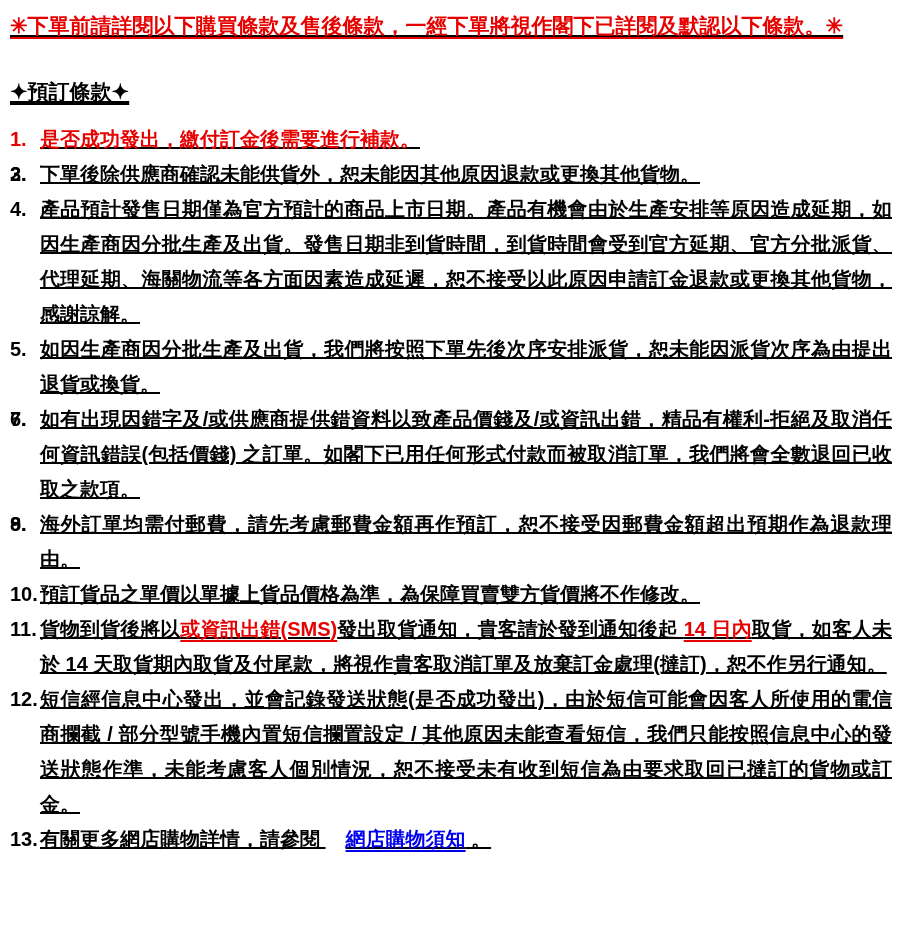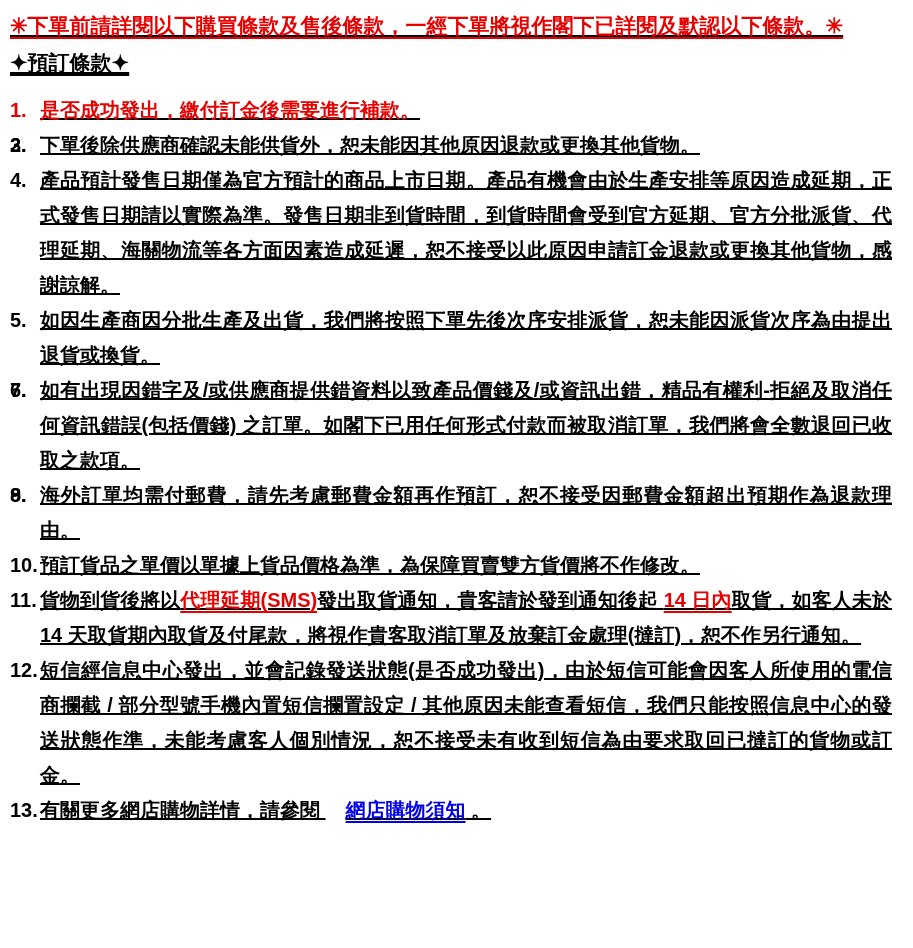--- a/index.html
+++ b/index.html
@@ -25,21 +25,21 @@
     font-size:21px;
     line-height:27px;
     color:var(--red);
     text-decoration:underline;
     text-decoration-color:var(--red);
     text-decoration-thickness:2px;
     text-underline-offset:4px;
     white-space:nowrap;
   }
   .section-title{
-    margin-top:10px;
+    margin-top:39px;
     font-size:21px;
     line-height:27px;
     color:var(--ink);
     text-decoration:underline;
     text-decoration-thickness:2px;
     text-underline-offset:4px;
   }
   .terms{
     margin-top:17px;
     font-size:20px;
@@ -94,21 +94,21 @@
     <span class="num">2.</span>
   </div>
 
   <div class="term-item">
     <span class="num">3.</span>
     <span class="txt"><span>下單後除供應商確認未能供貨外，恕未能因其他原因退款或更換其他貨物。</span></span>
   </div>
 
   <div class="term-item">
     <span class="num">4.</span>
-    <span class="txt"><span>產品預計發售日期僅為官方預計的商品上市日期。產品有機會由於生產安排等原因造成延期，正式發售日期請以實際為準。發售日期非到貨時間，到貨時間會受到官方延期、官方分批派貨、代理延期、海關物流等各方面因素造成延遲，恕不接受以此原因申請訂金退款或更換其他貨物，感謝諒解。</span></span>
+    <span class="txt"><span>產品預計發售日期僅為官方預計的商品上市日期。產品有機會由於生產安排等原因造成延期，如因生產商因分批生產及出貨。發售日期非到貨時間，到貨時間會受到官方延期、官方分批派貨、代理延期、海關物流等各方面因素造成延遲，恕不接受以此原因申請訂金退款或更換其他貨物，感謝諒解。</span></span>
   </div>
 
   <div class="term-item">
     <span class="num">5.</span>
     <span class="txt"><span>如因生產商因分批生產及出貨，我們將按照下單先後次序安排派貨，恕未能因派貨次序為由提出退貨或換貨。</span></span>
   </div>
 
   <div class="term-item">
     <span class="num">6.</span>
   </div>
@@ -127,21 +127,21 @@
     <span class="txt"><span>海外訂單均需付郵費，請先考慮郵費金額再作預訂，恕不接受因郵費金額超出預期作為退款理由。</span></span>
   </div>
 
   <div class="term-item">
     <span class="num">10.</span>
     <span class="txt"><span>預訂貨品之單價以單據上貨品價格為準，為保障買賣雙方貨價將不作修改。</span></span>
   </div>
 
   <div class="term-item">
     <span class="num">11.</span>
-    <span class="txt"><span>貨物到貨後將以</span><span class="seg-red-underline">代理延期(SMS)</span><span>發出取貨通知，貴客請於發到通知後起 </span><span class="seg-red-underline">14 日內</span><span>取貨，如客人未於 14 天取貨期內取貨及付尾款，將視作貴客取消訂單及放棄訂金處理(撻訂)，恕不作另行通知。</span></span>
+    <span class="txt"><span>貨物到貨後將以</span><span class="seg-red-underline">或資訊出錯(SMS)</span><span>發出取貨通知，貴客請於發到通知後起 </span><span class="seg-red-underline">14 日內</span><span>取貨，如客人未於 14 天取貨期內取貨及付尾款，將視作貴客取消訂單及放棄訂金處理(撻訂)，恕不作另行通知。</span></span>
   </div>
 
   <div class="term-item">
     <span class="num">12.</span>
     <span class="txt"><span>短信經信息中心發出，並會記錄發送狀態(是否成功發出)，由於短信可能會因客人所使用的電信商攔截 / 部分型號手機內置短信攔置設定 / 其他原因未能查看短信，我們只能按照信息中心的發送狀態作準，未能考慮客人個別情況，恕不接受未有收到短信為由要求取回已撻訂的貨物或訂金。</span></span>
   </div>
 
   <div class="term-item">
     <span class="num">13.</span>
     <span class="txt"><span>有關更多網店購物詳情，請參閱 </span><span class="seg-link">網店購物須知</span><span> 。</span></span>

